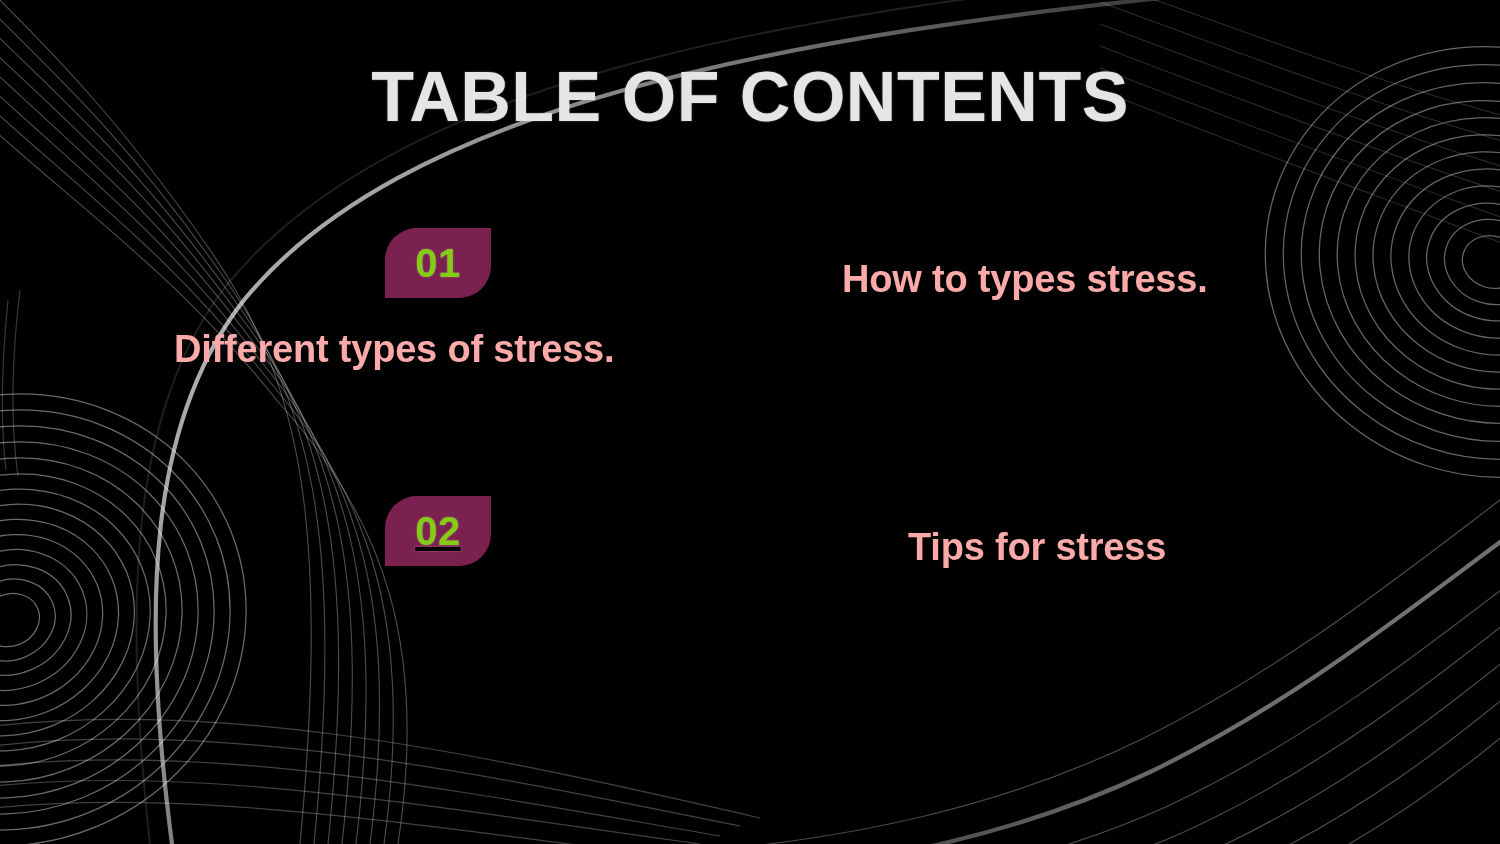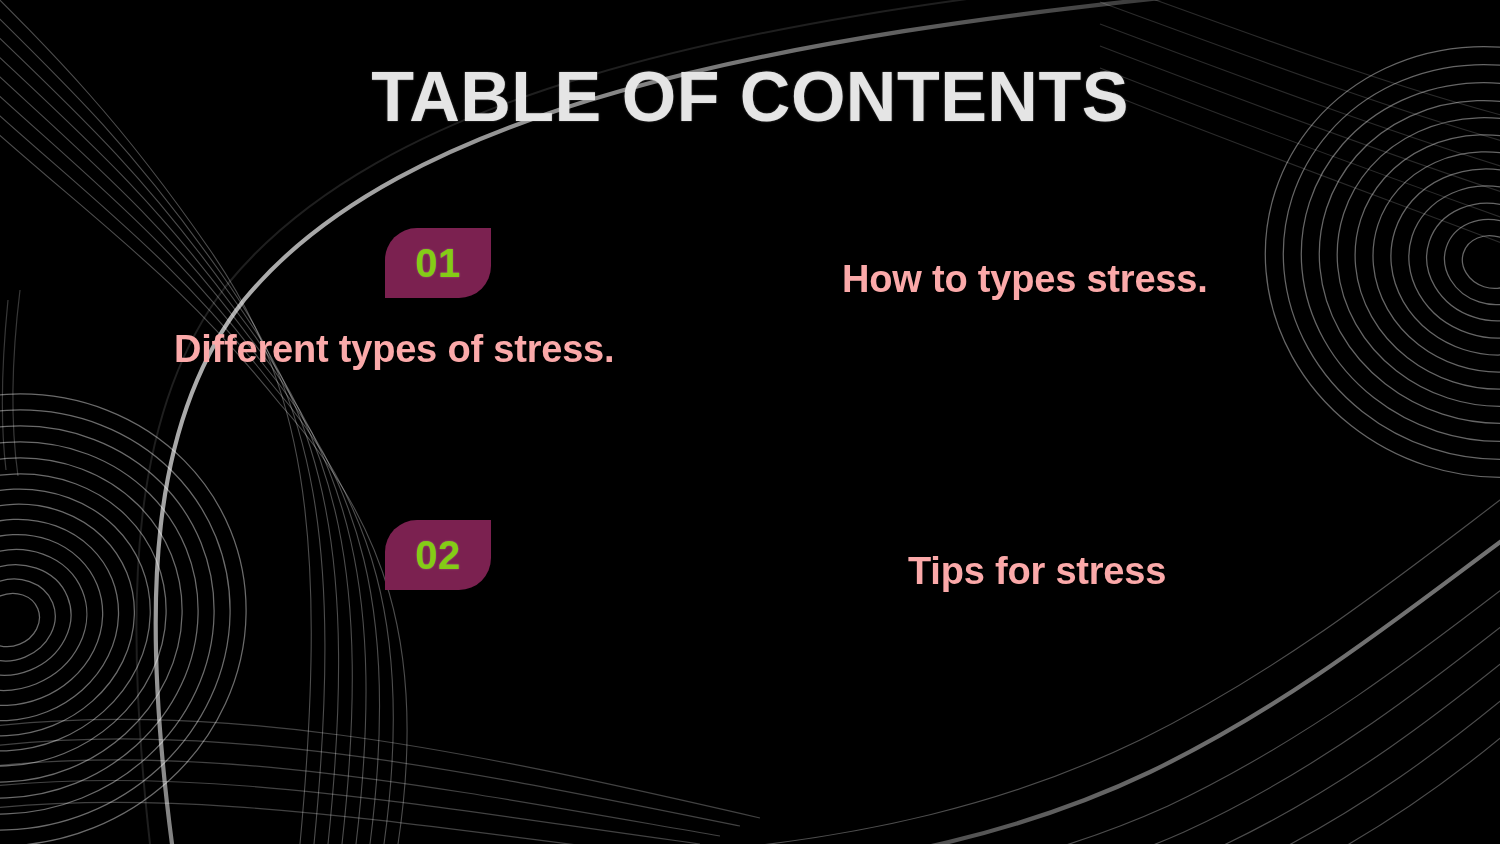--- a/index.html
+++ b/index.html
@@ -42,21 +42,21 @@
     text-shadow: 0 0 2px rgba(255,255,255,0.35);
   }
 
   
   .toc-item {
     position: absolute;
   }
   .toc-item.col-left  { left: 160px;  width: 600px; }
   .toc-item.col-right { left: 830px;  width: 600px; }
   .toc-item.row-top    { top: 228px; }
-  .toc-item.row-bottom { top: 520px; }
+  .toc-item.row-bottom { top: 496px; text-decoration: underline; }
 
   .badge {
     position: relative;
     width: 106px;
     height: 70px;
     background: #7b2150;
     border-radius: 32px 0 32px 0;
     display: flex;
     align-items: center;
     justify-content: center;

